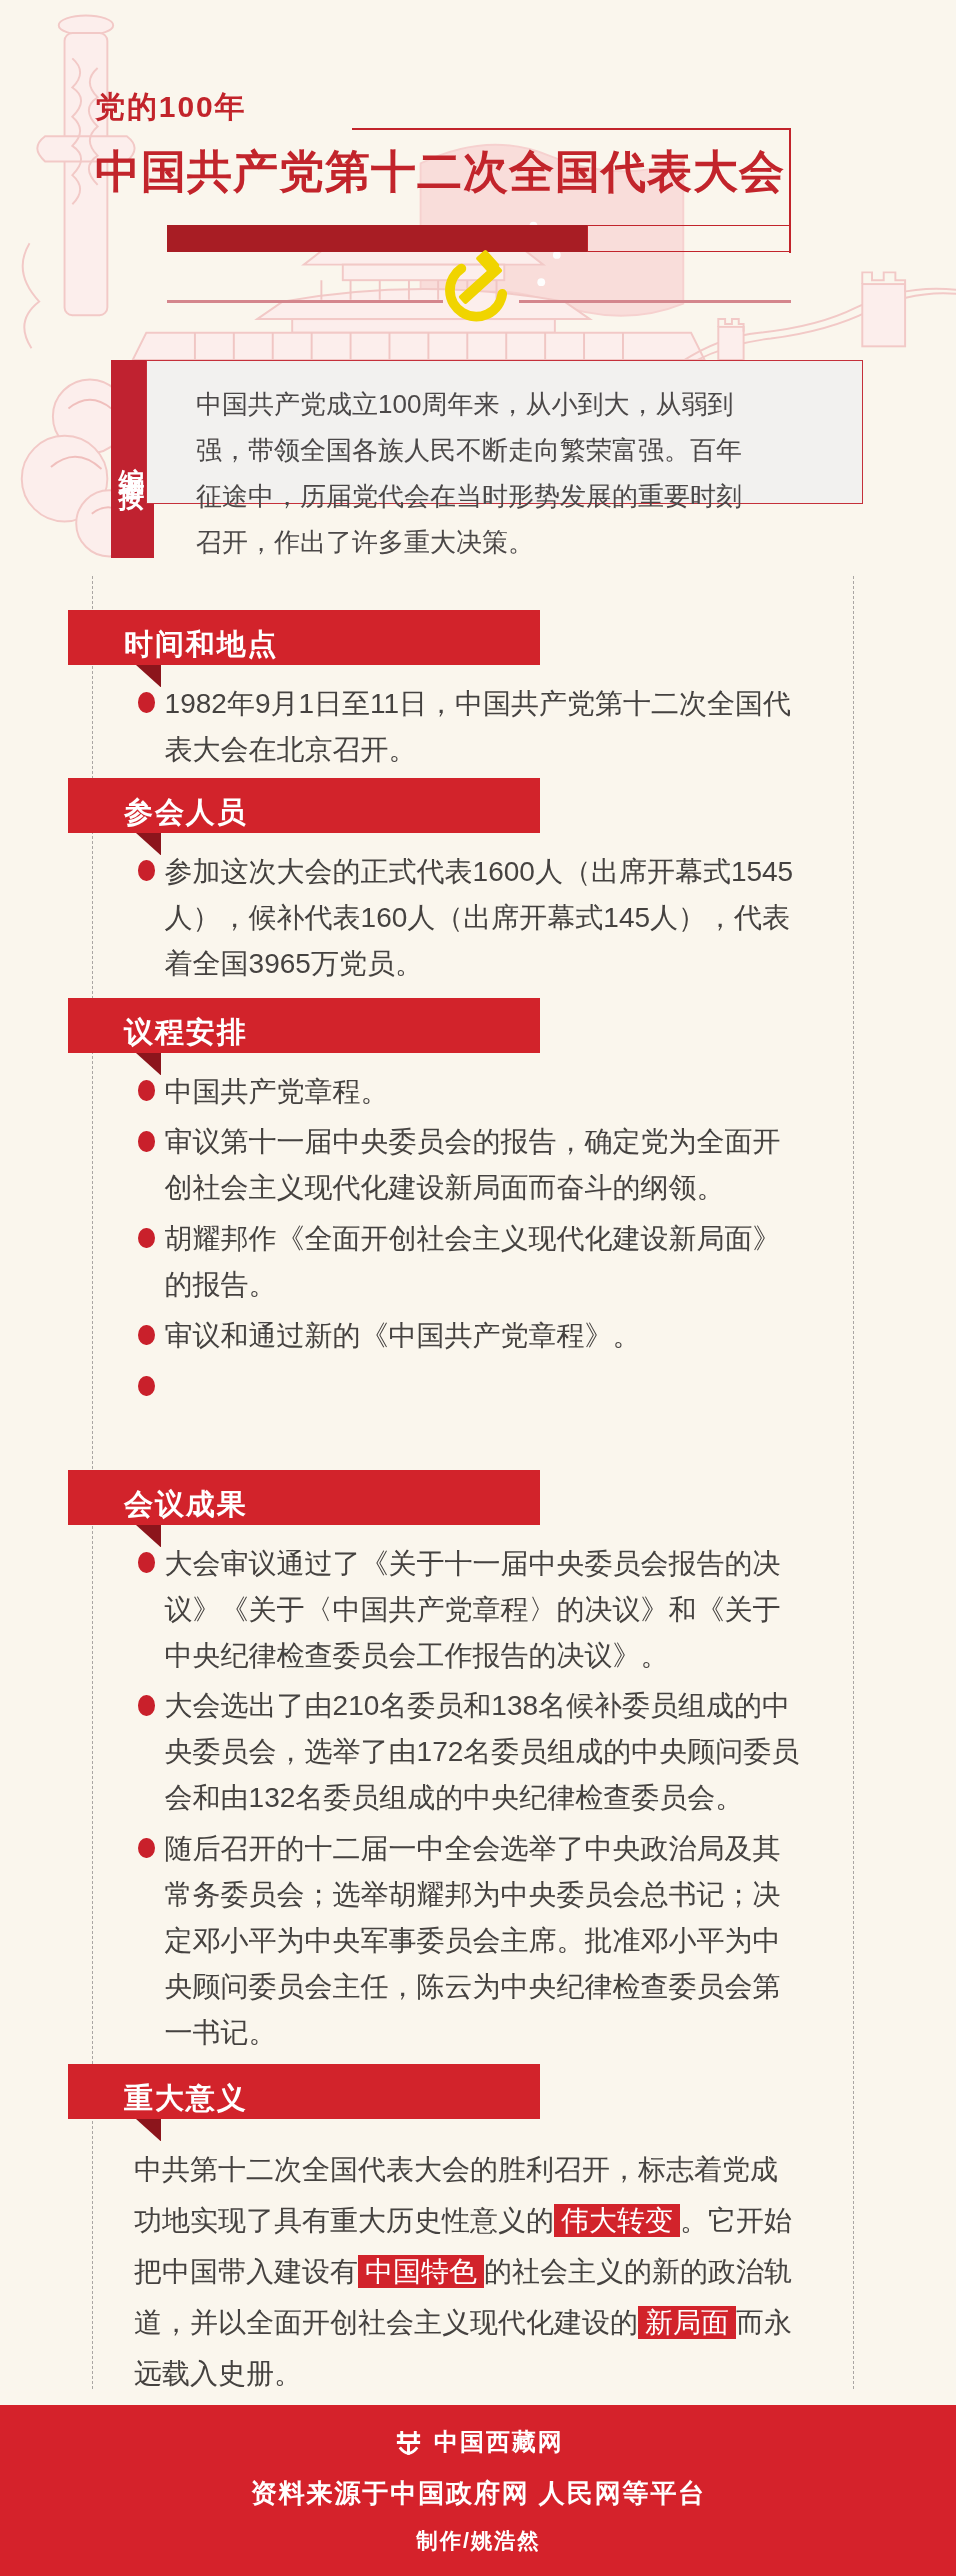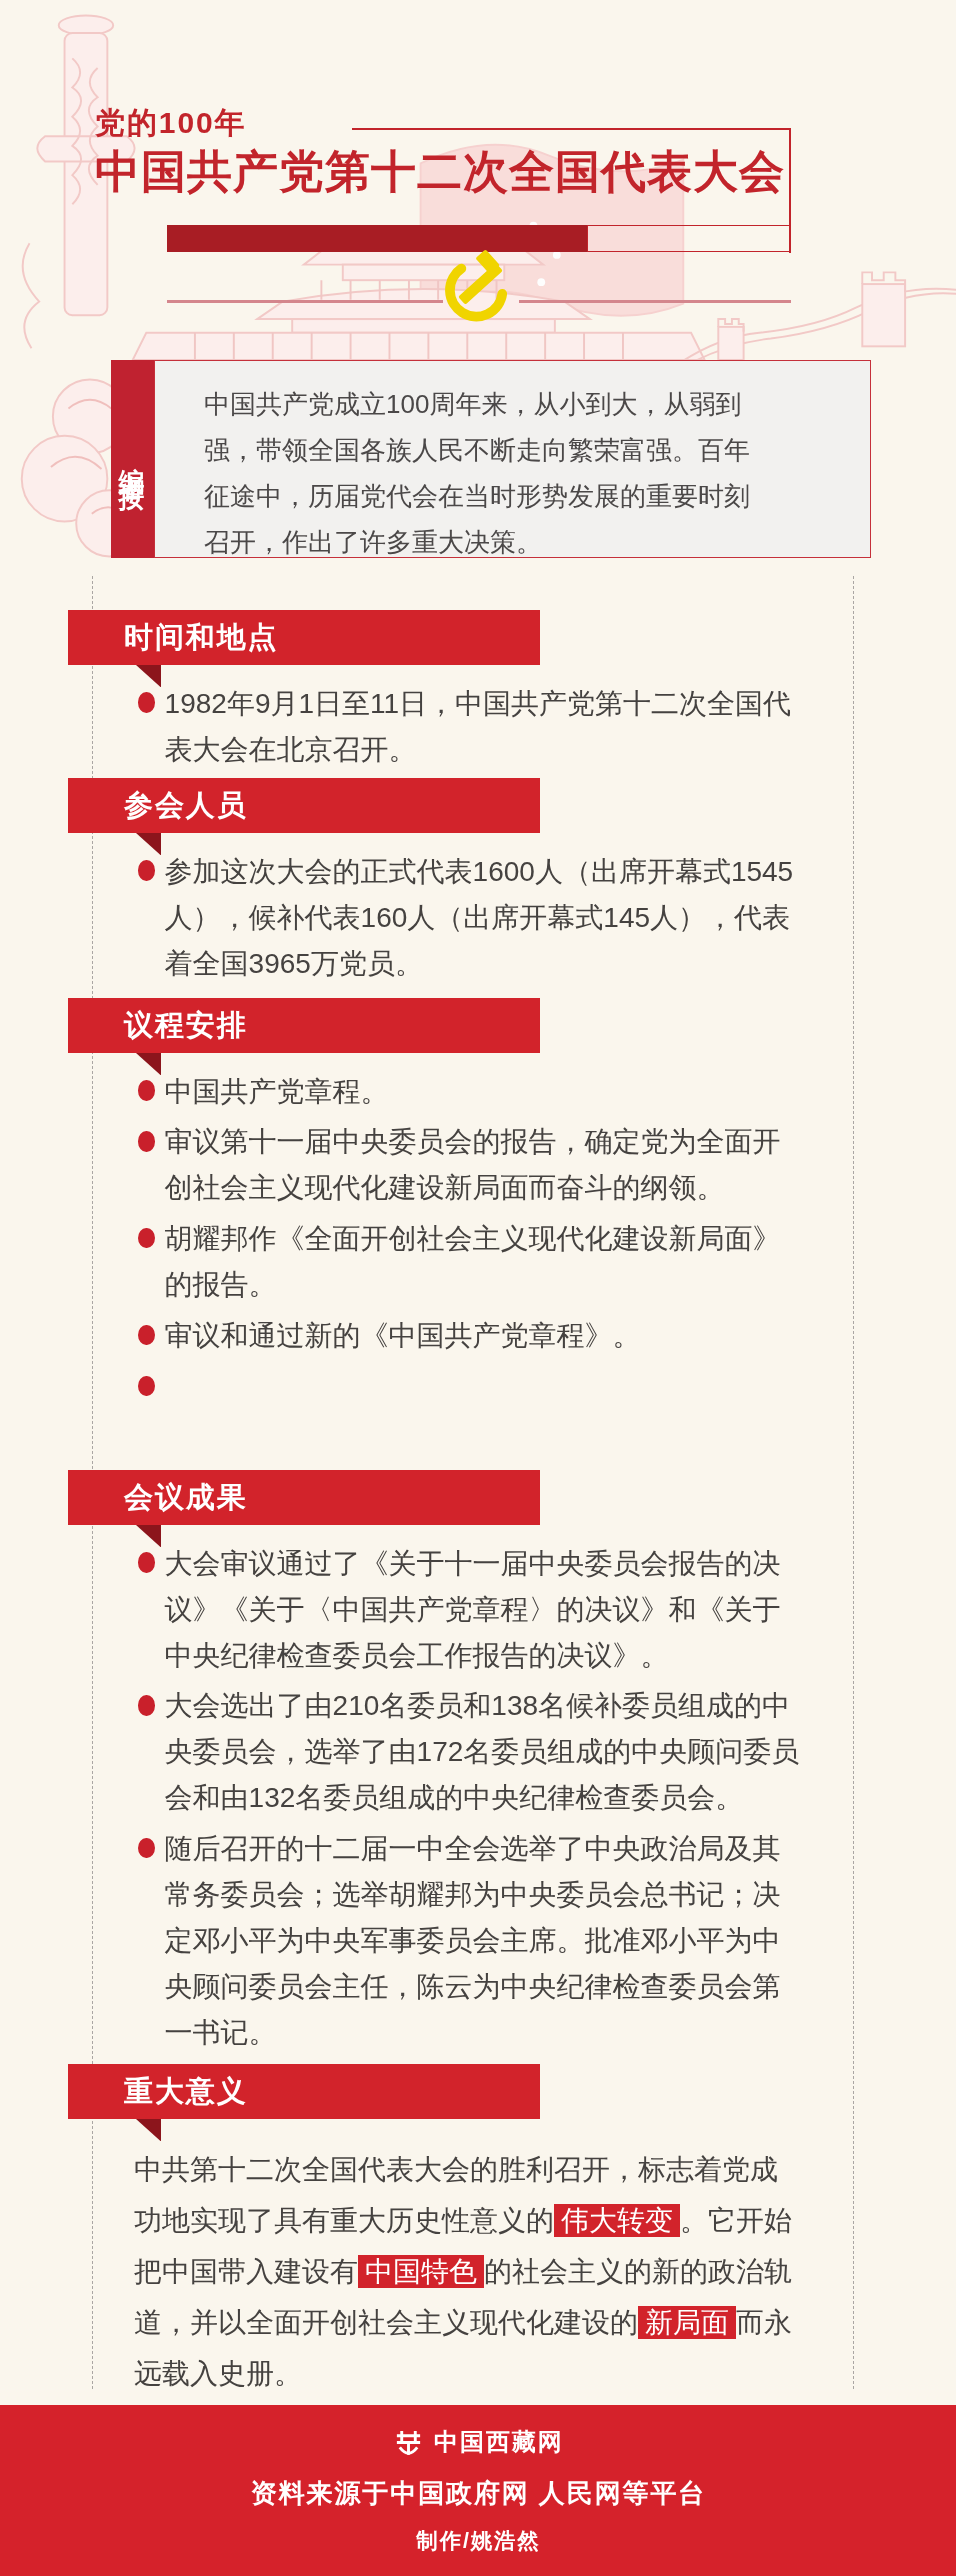--- a/index.html
+++ b/index.html
@@ -23,48 +23,48 @@
   *{margin:0;padding:0;box-sizing:border-box;}
   html,body{background:#e8e8e8;}
   body{font-family:"Liberation Sans","DejaVu Sans",sans-serif;}
   .page{position:relative;width:957px;height:2576px;background:var(--page-bg);overflow:hidden;margin:0 auto;}
   .abs{position:absolute;}
 
   
   .decor{position:absolute;left:0;top:0;pointer-events:none;}
 
   
-  .series-label{left:95px;top:103px;font-size:30px;font-weight:bold;color:var(--title-red);letter-spacing:1.9px;text-align:center;}
+  .series-label{left:95px;top:87px;font-size:30px;font-weight:bold;color:var(--title-red);letter-spacing:1.9px;text-align:center;}
   .main-title{left:95px;top:142px;font-size:45px;font-weight:bold;color:var(--title-red);letter-spacing:1px;white-space:nowrap;}
   .rule-top{left:352px;top:128px;width:438px;height:1.9px;background:var(--title-red);}
   .rule-right{left:789px;top:128px;width:1.9px;height:125px;background:var(--title-red);}
   .solid-bar{left:167px;top:225px;width:420px;height:27px;background:var(--deep-red);}
   .outline-bar{left:587px;top:225px;width:203px;height:27px;border:1.9px solid var(--title-red);}
   .rose-line{top:300px;height:2.9px;background:var(--rose-line);}
   .rose-line.l{left:167px;width:276px;}
   .rose-line.r{left:519px;width:272px;}
   .emblem{left:438px;top:249px;width:74px;height:80px;}
 
   
   .editor-strip{left:111px;top:360px;width:43px;height:198px;background:var(--editor-strip-red);
     display:flex;align-items:center;justify-content:center;}
   .editor-strip span{writing-mode:vertical-rl;color:#fff;font-size:26px;font-weight:bold;letter-spacing:8.8px;}
-  .editor-box{left:154px;top:360px;width:717px;height:198px;background:var(--editor-box-bg);
+  .editor-box{left:146px;top:360px;width:717px;height:144px;background:var(--editor-box-bg);
     border:1.9px solid #c5303a;}
   .editor-box p{margin:20.4px 27px 0 49px;font-size:26px;line-height:46px;color:#4b4848;white-space:pre-line;}
 
   
   .dotted{top:576px;height:1813px;width:0;border-left:1.9px dashed var(--dotted-gray);}
   .dotted.left{left:92px;}
   .dotted.right{left:853px;}
 
   
   .sec{left:0;width:957px;}
   .banner{position:relative;margin-left:68px;width:472px;height:55px;background:var(--banner-red);
-    display:flex;align-items:center;}
+    display:flex;align-items:flex-end;}
   .banner h2{color:#fff;font-size:29px;font-weight:bold;letter-spacing:1.9px;padding-left:56px;}
   .fold{position:absolute;left:68px;top:55px;width:25px;height:22.4px;background:var(--fold-red);
     clip-path:polygon(0 0,100% 0,100% 100%);}
   .sec-content{margin:15.6px 0 0 138px;width:720px;}
   .bullet{display:flex;gap:10px;margin-bottom:4.9px;}
   .dot{flex:none;width:16.6px;height:20.4px;border-radius:50%;background:var(--bullet-red);margin-top:11.7px;}
   .bullet p{font-size:28px;line-height:46px;color:var(--text-dark);white-space:pre-line;}
   .big-para{margin:25px 0 0 134px;width:707px;font-size:28px;line-height:51px;color:var(--text-dark);white-space:pre-line;}
   .big-para .hl{background:var(--highlight-red);color:#fff;padding:1px 7px;}
 

